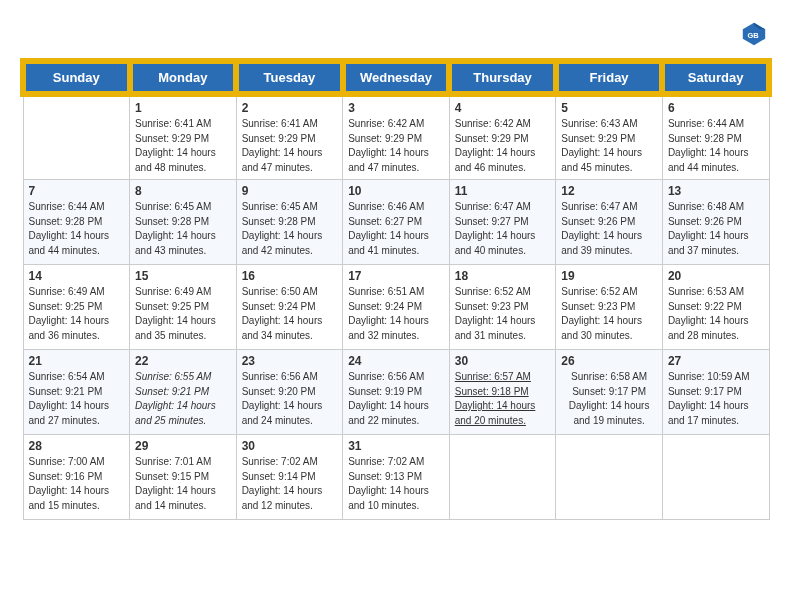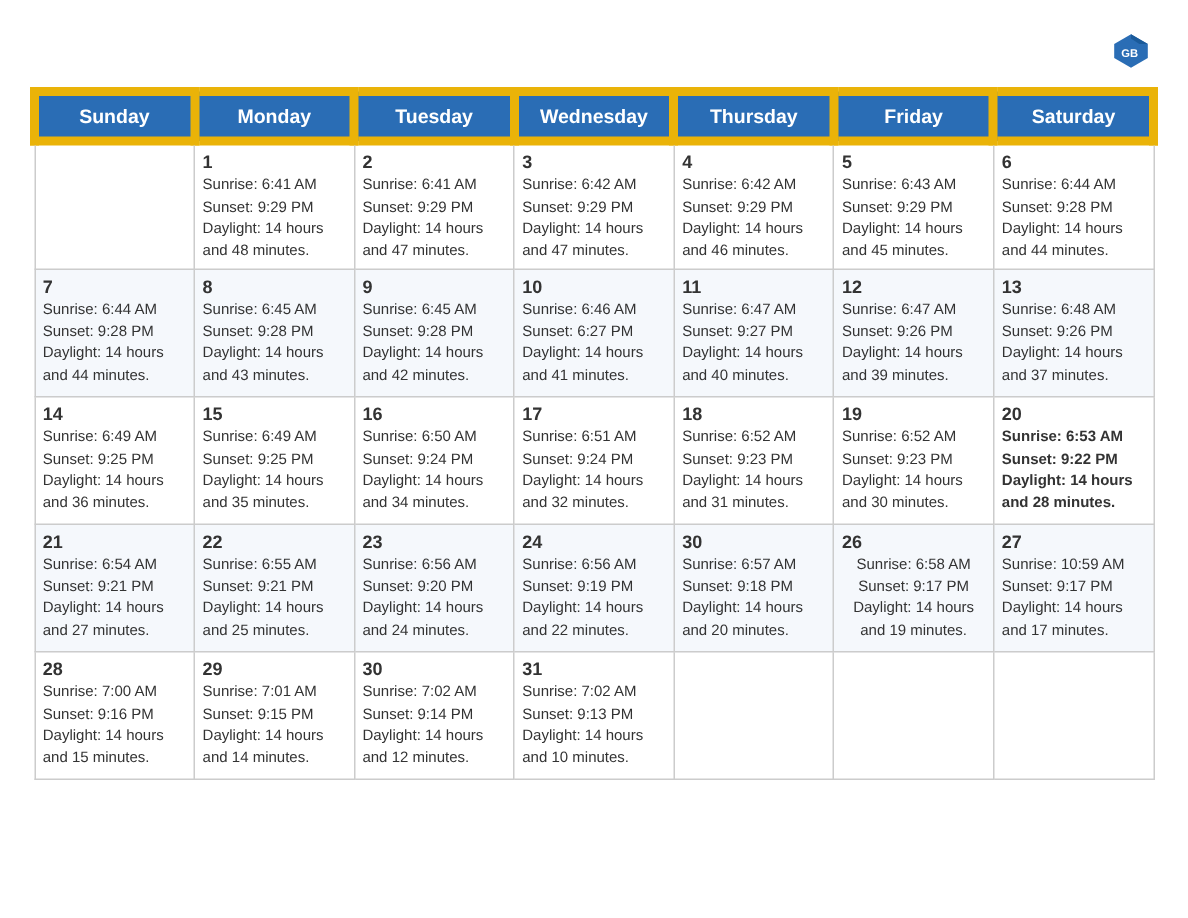--- a/index.html
+++ b/index.html
@@ -261,58 +261,58 @@
         </td>
         <td>
           <span class="day-number">19</span>
           <div class="day-info" style="white-space: pre-line;">Sunrise: 6:52 AM
 Sunset: 9:23 PM
 Daylight: 14 hours
 and 30 minutes.</div>
         </td>
         <td>
           <span class="day-number">20</span>
-          <div class="day-info" style="white-space: pre-line; font-weight: bold;">Sunrise: 6:53 AM
+          <div class="day-info" style="white-space: pre-line;">Sunrise: 6:53 AM
 Sunset: 9:22 PM
 Daylight: 14 hours
 and 28 minutes.</div>
         </td>
       </tr>
       <tr>
         <td>
           <span class="day-number">21</span>
           <div class="day-info" style="white-space: pre-line;">Sunrise: 6:54 AM
 Sunset: 9:21 PM
 Daylight: 14 hours
 and 27 minutes.</div>
         </td>
         <td>
           <span class="day-number">22</span>
-          <div class="day-info" style="white-space: pre-line;">Sunrise: 6:55 AM
+          <div class="day-info" style="white-space: pre-line; font-style: italic;">Sunrise: 6:55 AM
 Sunset: 9:21 PM
 Daylight: 14 hours
 and 25 minutes.</div>
         </td>
         <td>
           <span class="day-number">23</span>
           <div class="day-info" style="white-space: pre-line;">Sunrise: 6:56 AM
 Sunset: 9:20 PM
 Daylight: 14 hours
 and 24 minutes.</div>
         </td>
         <td>
           <span class="day-number">24</span>
           <div class="day-info" style="white-space: pre-line;">Sunrise: 6:56 AM
 Sunset: 9:19 PM
 Daylight: 14 hours
 and 22 minutes.</div>
         </td>
         <td>
           <span class="day-number">30</span>
-          <div class="day-info" style="white-space: pre-line;">Sunrise: 6:57 AM
+          <div class="day-info" style="white-space: pre-line; text-decoration: underline;">Sunrise: 6:57 AM
 Sunset: 9:18 PM
 Daylight: 14 hours
 and 20 minutes.</div>
         </td>
         <td>
           <span class="day-number">26</span>
           <div class="day-info" style="white-space: pre-line; text-align: center;">Sunrise: 6:58 AM
 Sunset: 9:17 PM
 Daylight: 14 hours
 and 19 minutes.</div>

